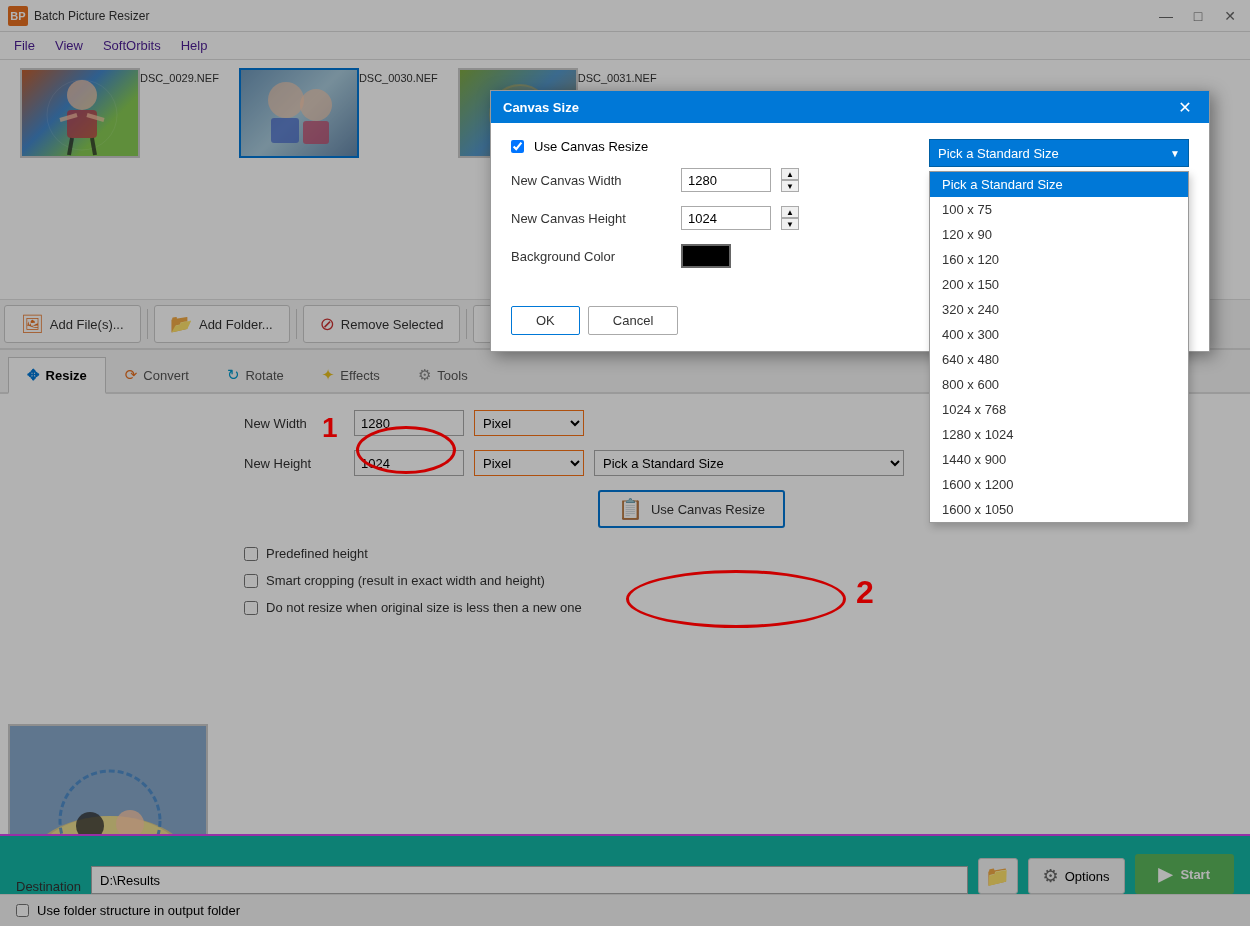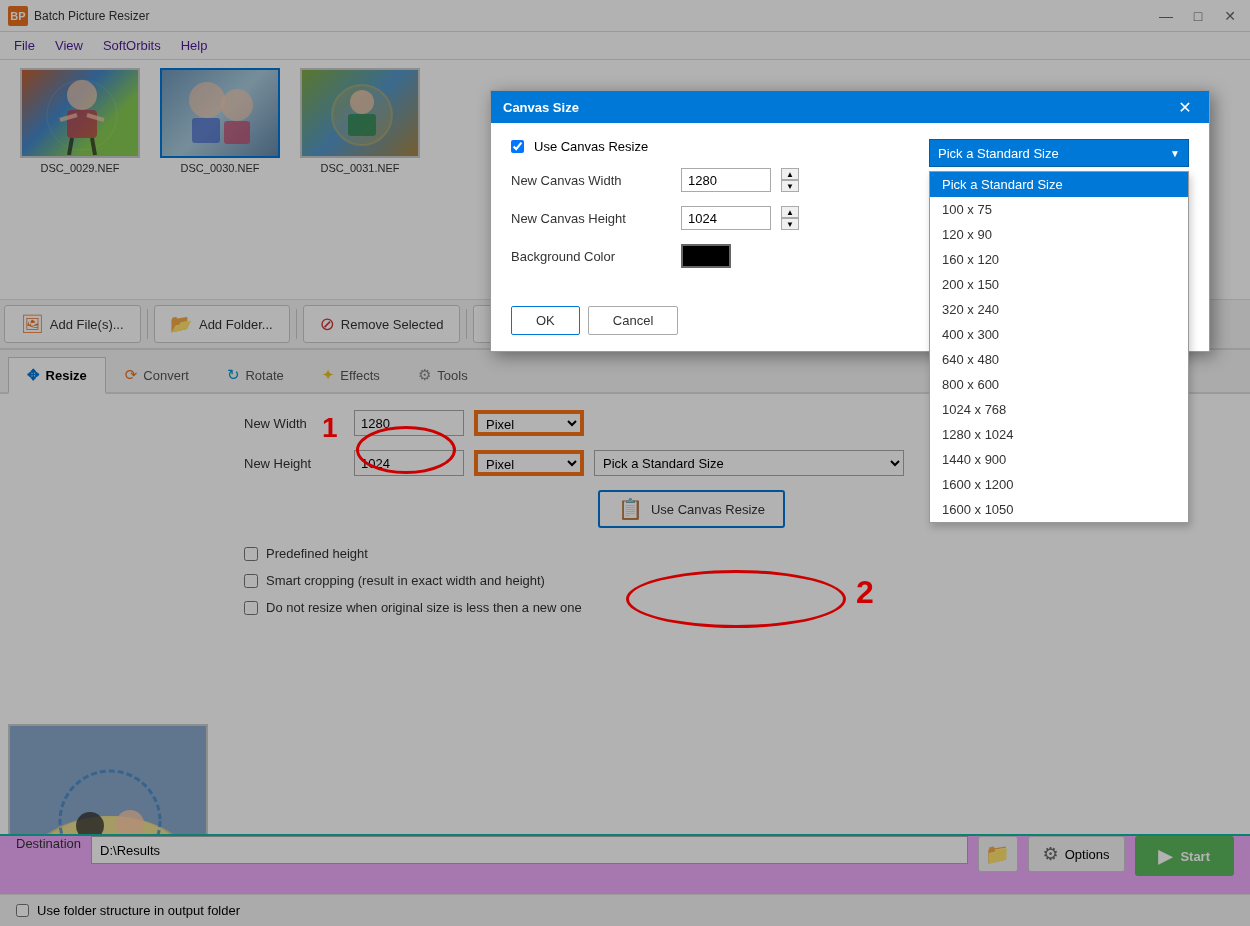--- a/index.html
+++ b/index.html
@@ -40,22 +40,22 @@
       background: #fff;
       padding: 8px;
       display: flex;
       align-items: flex-start;
       gap: 8px;
       border-bottom: 1px solid #e0e0e0;
       overflow-x: auto;
     }
     .thumbnail-item {
       display: flex;
-      flex-direction: column;
-      align-items: center;
+      flex-direction: row;
+      align-items: flex-start;
       cursor: pointer;
       padding-left: 12px;
     }
     .thumbnail-img {
       width: 120px;
       height: 90px;
       border: 2px solid #ccc;
       display: flex;
       align-items: center;
       justify-content: center;
@@ -145,21 +145,21 @@
       width: 110px;
       height: 26px;
       border: 1px solid #aaa;
       padding: 2px 6px;
       font-size: 13px;
       outline: none;
     }
     .form-select {
       width: 110px;
       height: 26px;
-      border: 4px solid #f97316;
+      border: 1px solid #f97316;
       font-size: 13px;
       padding: 2px 4px;
       background: #fff;
     }
 
     .size-dropdown {
       width: 310px;
       height: 26px;
       border: 1px solid #aaa;
       font-size: 13px;
@@ -172,24 +172,24 @@
       align-items: center;
       margin-bottom: 12px;
       gap: 8px;
     }
     .checkbox-row input[type=checkbox] { width: 14px; height: 14px; }
     .checkbox-row label { font-size: 13px; color: #333; }
 
     
     .destination-bar {
       height: 60px;
-      background: #f0abfc;
-      border-top: 2px solid #14b8a6;
-      display: flex;
-      align-items: flex-start;
+      background: #14b8a6;
+      border-top: 2px solid #d946ef;
+      display: flex;
+      align-items: flex-end;
       padding: 0 16px;
       gap: 10px;
     }
     .dest-label { font-size: 13px; color: #333; white-space: nowrap; }
     .dest-input {
       flex: 1;
       height: 28px;
       border: 1px solid #aaa;
       padding: 2px 8px;
       font-size: 13px;

